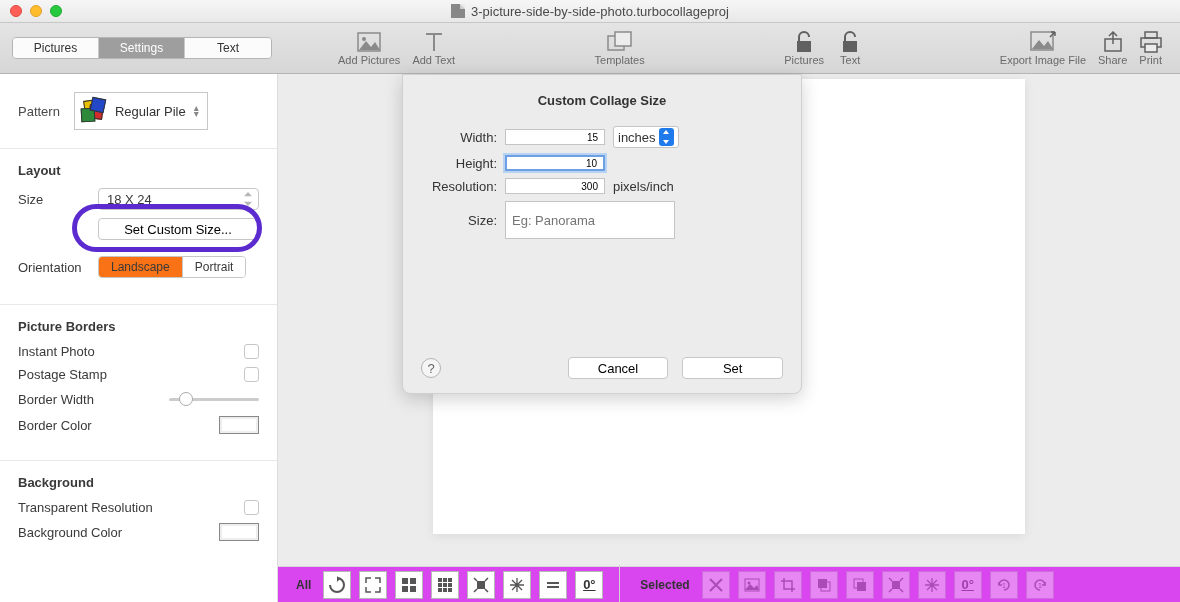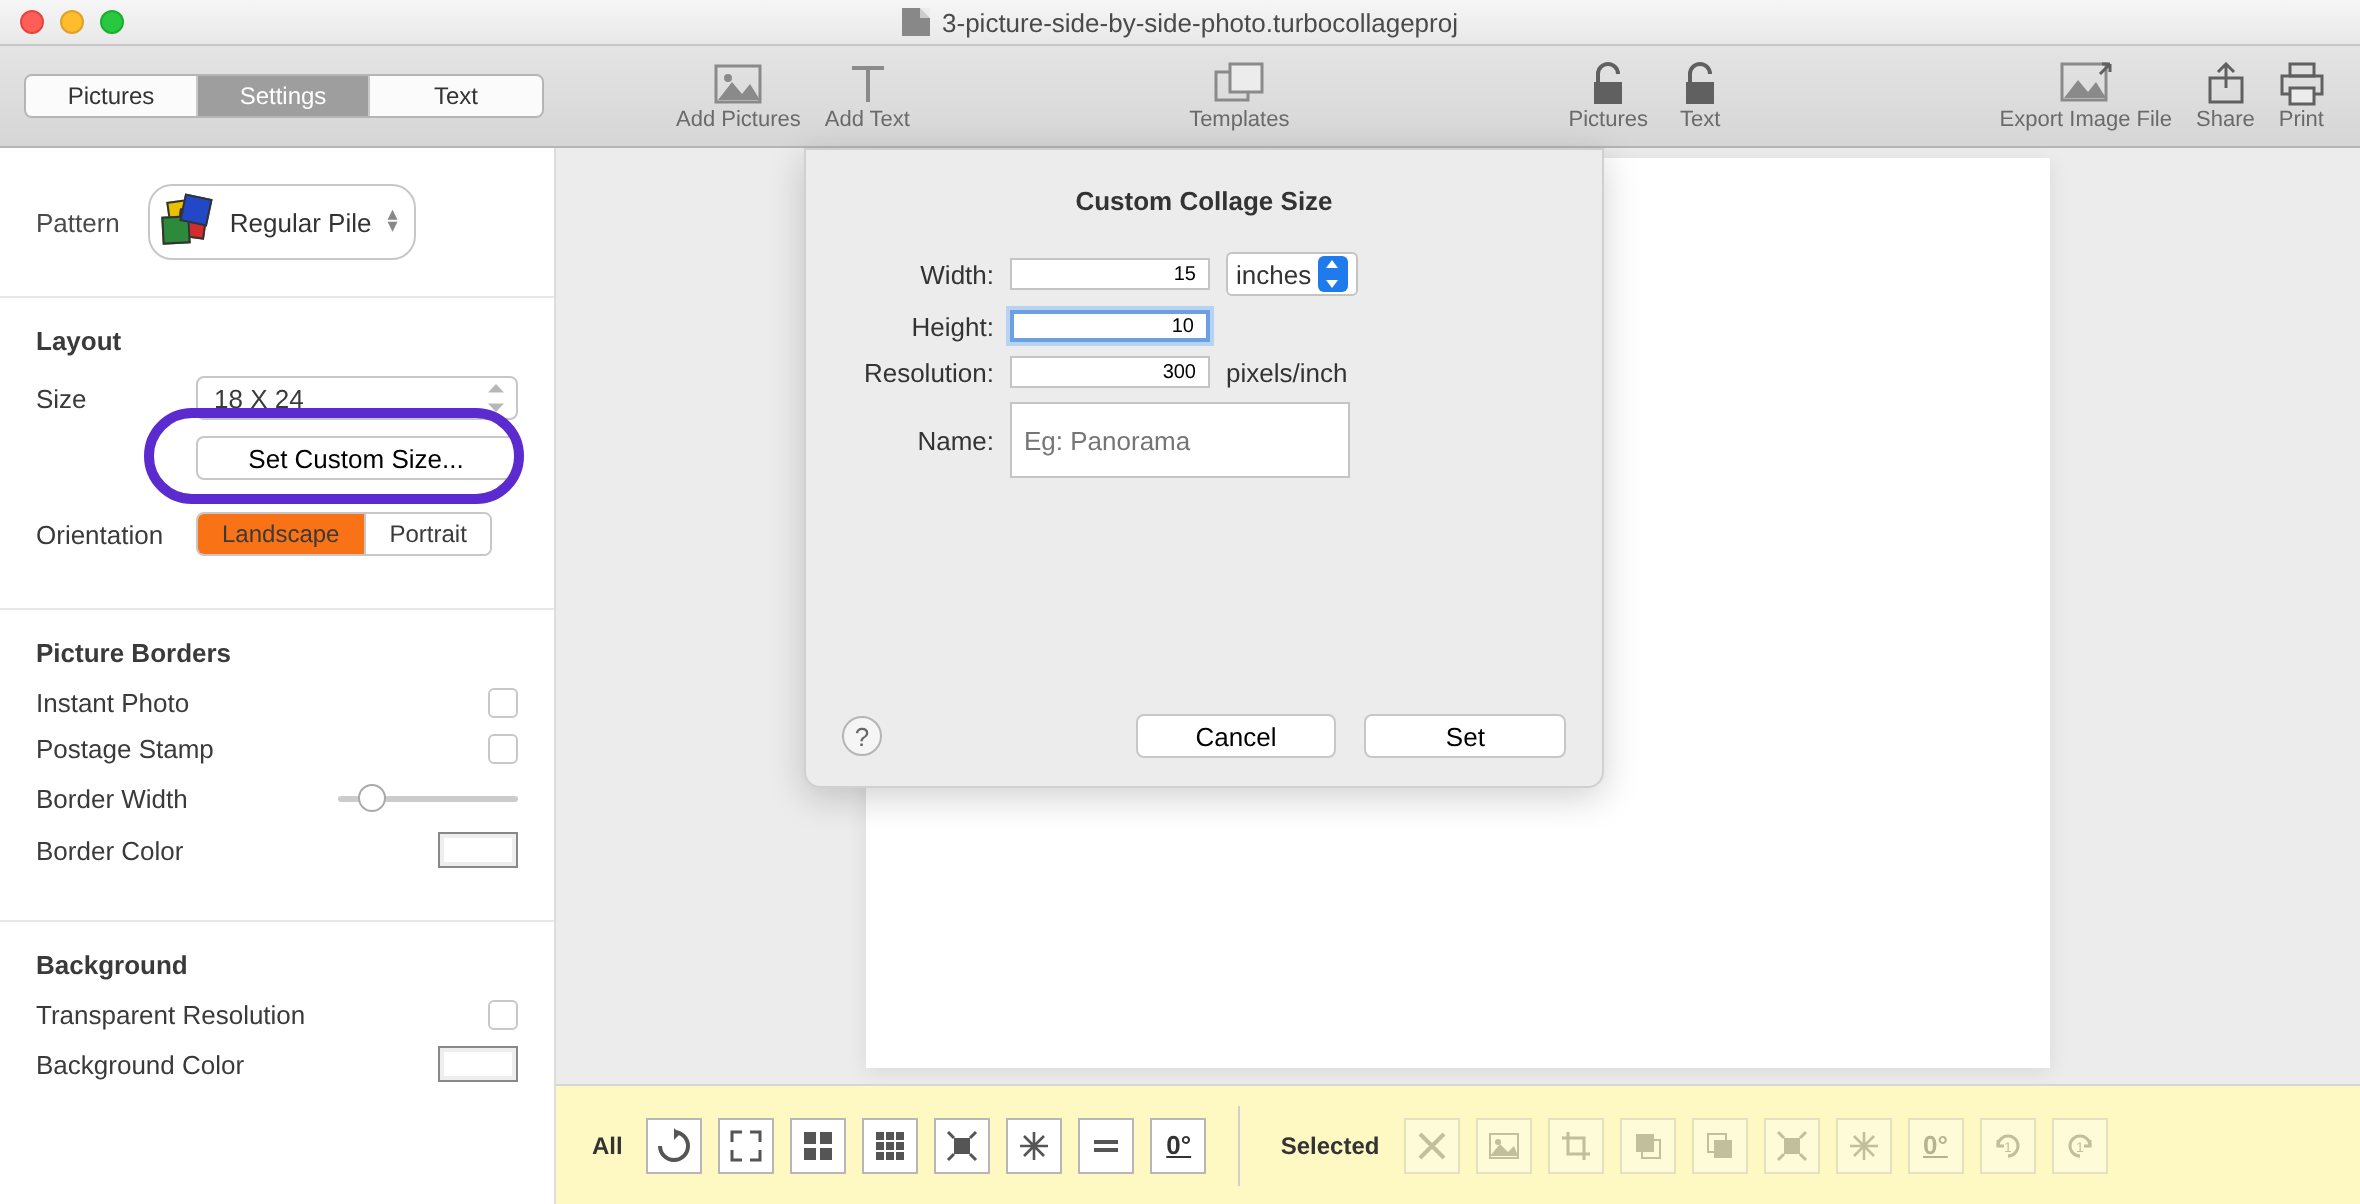--- a/index.html
+++ b/index.html
@@ -29,21 +29,21 @@
 
 
 .content { position:absolute; top:74px; left:0; right:0; bottom:0; display:flex; }
 .sidebar { width:278px; background:#fff; border-right:1px solid #ddd; position:relative; overflow-y:auto; }
 .sidebar::-webkit-scrollbar{width:8px;}
 .sidebar::-webkit-scrollbar-thumb{background:#bcbcbc;border-radius:4px;}
 .sidebar::-webkit-scrollbar-track{background:#f6f6f6;}
 
 .patternrow{display:flex;align-items:center;gap:14px;padding:18px;border-bottom:1px solid #e8e8e8;}
 .patternlabel{font-size:13px;color:#4a4a4a;}
-.patternselect{display:flex;align-items:center;gap:8px;border:1px solid #c7c7c7;border-radius:12px;padding:4px 8px 4px 4px;background:#fff;cursor:pointer;}
+.patternselect{display:flex;align-items:center;gap:8px;border:1px solid #c7c7c7;border-radius:0;padding:4px 8px 4px 4px;background:#fff;cursor:pointer;}
 .regpileicon{width:28px;height:28px;position:relative;}
 .regpileicon .sq{position:absolute;width:14px;height:14px;border:1px solid #333;}
 
 .section{padding:14px 18px 18px;border-bottom:1px solid #e8e8e8;}
 .secthdr{font-weight:600;font-size:13px;color:#3a3a3a;margin-bottom:10px;}
 .row{display:flex;align-items:center;margin:8px 0;font-size:13px;color:#3a3a3a;}
 .rowlabel{width:80px;}
 .macselect{flex:1;height:22px;background:#fff;border:1px solid #c7c7c7;border-radius:4px;padding:0 18px 0 8px;font-size:13px;position:relative;display:flex;align-items:center;}
 .macselect::after{content:"";position:absolute;right:6px;top:3px;width:8px;height:14px;background:linear-gradient(#888,#888);clip-path:polygon(50% 0,100% 30%,0 30%,50% 0,50% 100%,0 70%,100% 70%,50% 100%);opacity:.6;}
 .setcustom{width:160px;margin-left:80px;height:22px;border:1px solid #c7c7c7;border-radius:4px;background:#fff;font-size:13px;cursor:pointer;}
@@ -73,21 +73,21 @@
 .funit{font-size:13px;}
 .fselect{height:22px;border:1px solid #c4c4c4;background:#fff;font-size:13px;padding:0 4px;border-radius:3px;display:flex;align-items:center;}
 .fselect .arrow{width:15px;height:18px;background:#1f7aeb;border-radius:3px;margin-left:3px;position:relative;}
 .fselect .arrow::before{content:"";position:absolute;left:4px;top:2px;border-left:3.5px solid transparent;border-right:3.5px solid transparent;border-bottom:4px solid #fff;}
 .fselect .arrow::after{content:"";position:absolute;left:4px;bottom:2px;border-left:3.5px solid transparent;border-right:3.5px solid transparent;border-top:4px solid #fff;}
 .fname{width:170px;height:38px;border:1px solid #c4c4c4;background:#fff;padding:0 6px;font-size:13px;color:#999;}
 .modbtns{position:absolute;bottom:14px;left:18px;right:18px;display:flex;align-items:center;gap:14px;}
 .helpbtn{width:20px;height:20px;border:1px solid #b5b5b5;border-radius:50%;font-size:13px;color:#666;background:#f5f5f5;display:flex;align-items:center;justify-content:center;}
 .macbtn{flex:1;height:22px;border:1px solid #c7c7c7;border-radius:4px;background:#fff;font-size:13px;cursor:pointer;max-width:105px;}
 
-.bottombar{position:absolute;bottom:0;left:0;right:0;height:60px;background:#fef9c3;border-top:1px solid #d6d6d6;display:flex;align-items:center;padding:0 14px;gap:8px;}
+.bottombar{position:absolute;bottom:0;left:0;right:0;height:36px;background:#d946ef;border-top:1px solid #d6d6d6;display:flex;align-items:center;padding:0 14px;gap:8px;}
 .blabel{font-size:12px;font-weight:600;margin:0 4px;}
 .iconbtn{width:28px;height:28px;border:1px solid #b7b7b7;background:#fff;display:flex;align-items:center;justify-content:center;cursor:pointer;}
 .iconbtn.dim{opacity:.35;}
 .vsep{width:1px;height:40px;background:#d0d0d0;margin:0 8px;}
 
 </style>
 </head>
 <body>
 
 <div class="titlebar">
@@ -288,21 +288,21 @@
       <div class="frow">
         <span class="flabel">Height:</span>
         <input class="finput focus" value="10" style="">
       </div>
       <div class="frow">
         <span class="flabel">Resolution:</span>
         <input class="finput" value="300" style="">
         <span class="funit">pixels/inch</span>
       </div>
       <div class="frow">
-        <span class="flabel">Name:</span>
+        <span class="flabel">Size:</span>
         <input class="fname" placeholder="Eg: Panorama" style="">
       </div>
       <div class="modbtns">
         <div class="helpbtn">?</div>
         <div style="flex:1;"></div>
         <button class="macbtn">Cancel</button>
         <button class="macbtn">Set</button>
       </div>
     </div>
 

